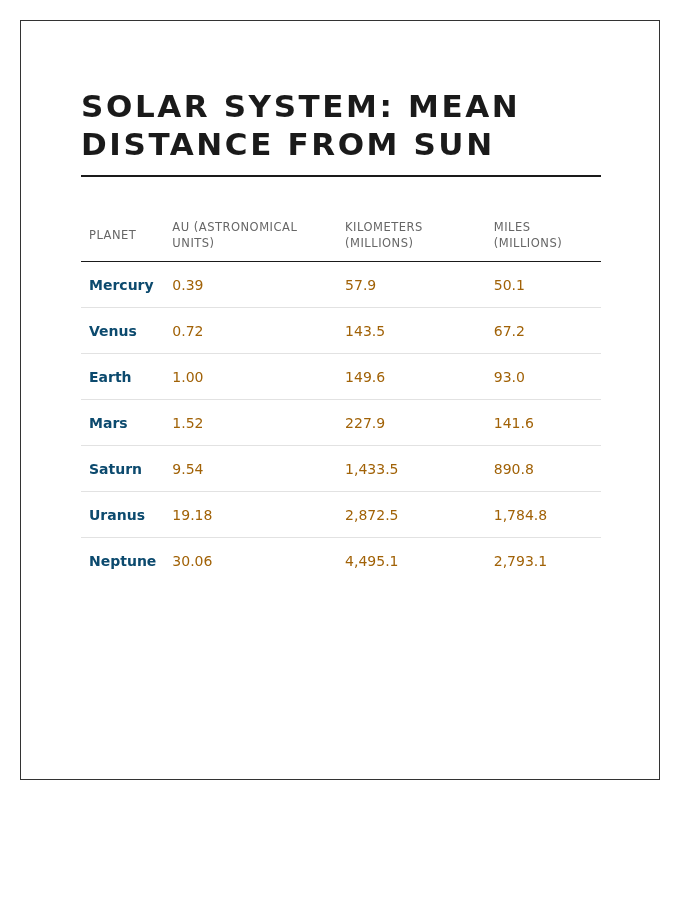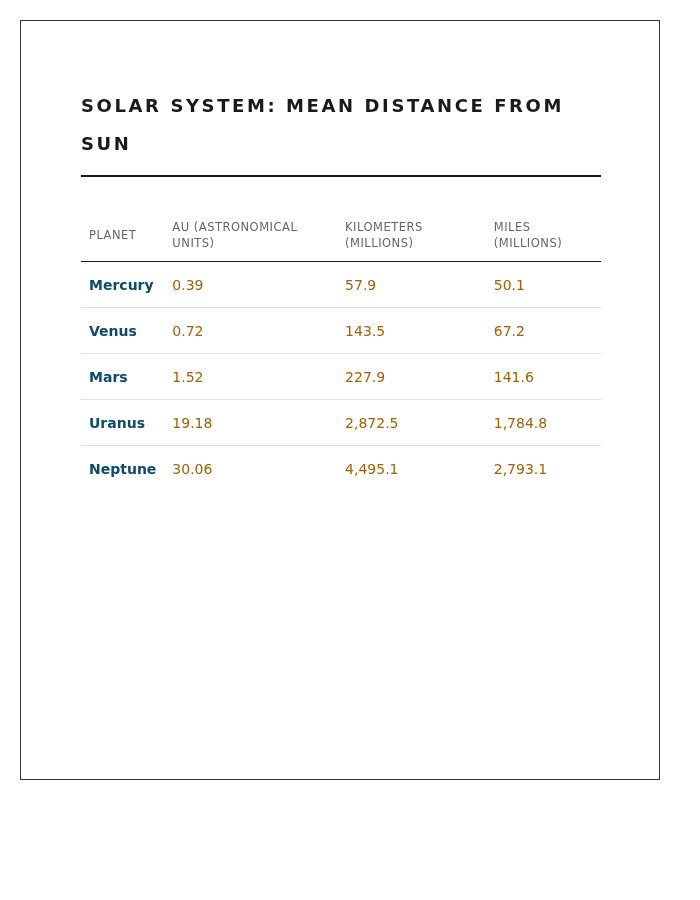--- a/index.html
+++ b/index.html
@@ -5,21 +5,21 @@
   html, body { margin: 0; padding: 0; background: #ffffff; }
   body { width: 700px; height: 900px; position: relative; font-family: "DejaVu Sans", "Liberation Sans", sans-serif; color: #1a1a1a; }
   .card {
     position: absolute; left: 20px; top: 20px;
     width: 640px; height: 760px;
     border: 1px solid #333333; box-sizing: border-box;
     background: #ffffff;
   }
   .inner { position: absolute; left: 60px; top: 66px; width: 520px; }
   .title {
-    margin: 0; font-size: 18px; font-weight: bold; letter-spacing: 2.6px;
+    margin: 0; font-size: 31px; font-weight: bold; letter-spacing: 2.6px;
     line-height: 38px; color: #1a1a1a; padding-bottom: 12px;
     border-bottom: 2px solid #1a1a1a;
     font-family: "DejaVu Sans", sans-serif;
   }
   table { width: 520px; border-collapse: collapse; margin-top: 36px; }
   th {
     text-align: left; font-size: 11.5px; font-weight: normal; color: #666666;
     letter-spacing: 0.5px; line-height: 16px; padding: 6px 8px 10px 8px;
     border-bottom: 1px solid #1a1a1a; vertical-align: middle;
     font-family: "DejaVu Sans", sans-serif;
@@ -61,24 +61,36 @@
           <td>57.9</td>
           <td>50.1</td>
         </tr>
         <tr>
           <td class="planet">Venus</td>
           <td>0.72</td>
           <td>143.5</td>
           <td>67.2</td>
         </tr>
         <tr>
+          <td class="planet">Earth</td>
+          <td>1.00</td>
+          <td>149.6</td>
+          <td>93.0</td>
+        </tr>
+        <tr>
           <td class="planet">Mars</td>
           <td>1.52</td>
           <td>227.9</td>
           <td>141.6</td>
+        </tr>
+        <tr>
+          <td class="planet">Saturn</td>
+          <td>9.54</td>
+          <td>1,433.5</td>
+          <td>890.8</td>
         </tr>
         <tr>
           <td class="planet">Uranus</td>
           <td>19.18</td>
           <td>2,872.5</td>
           <td>1,784.8</td>
         </tr>
         <tr>
           <td class="planet">Neptune</td>
           <td>30.06</td>

